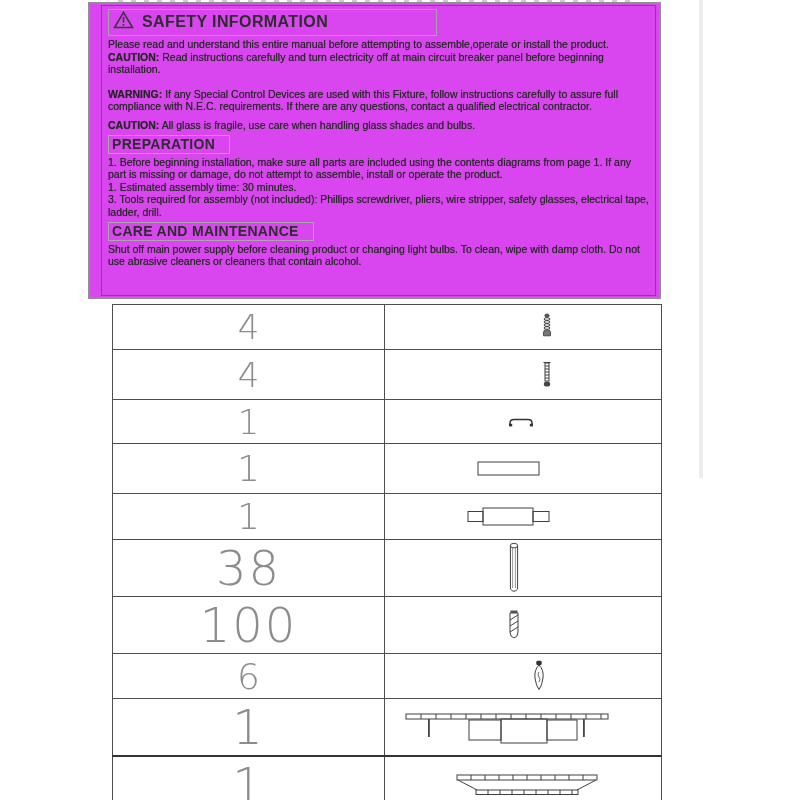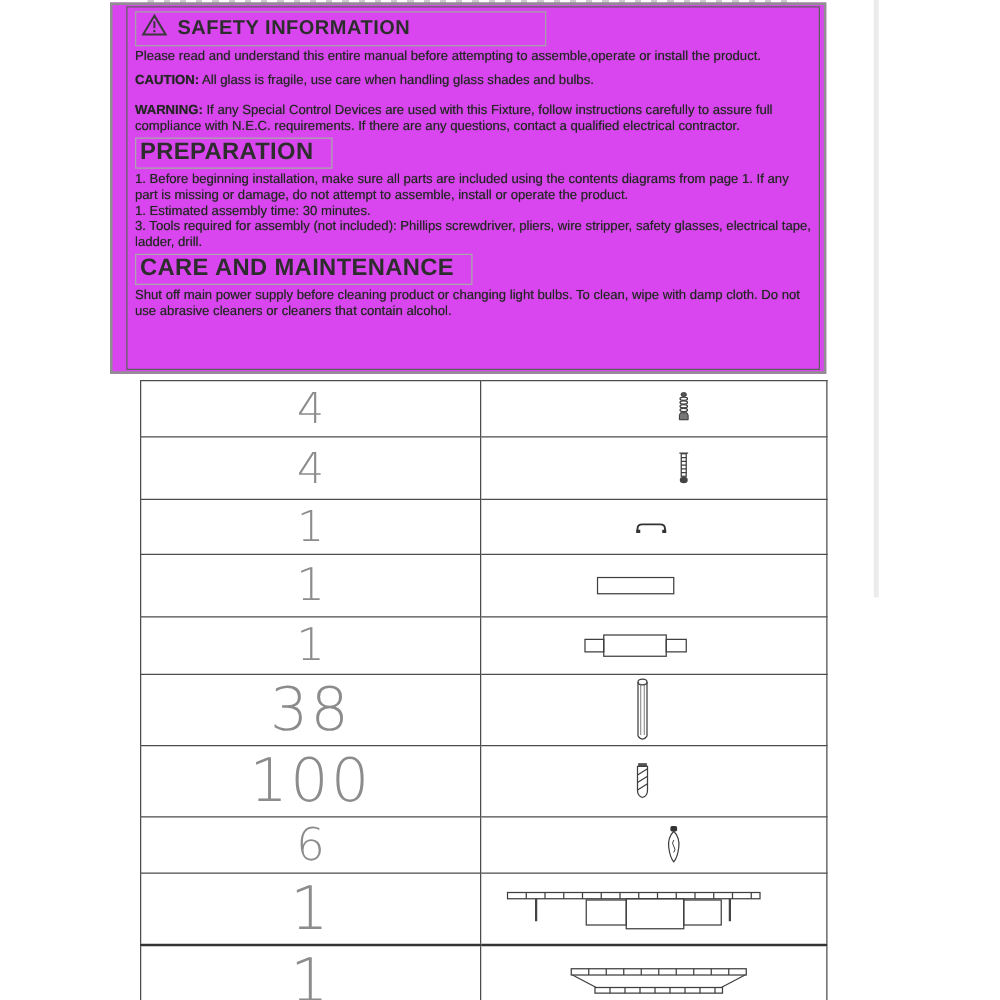--- a/index.html
+++ b/index.html
@@ -20,21 +20,21 @@
     border:1px solid #5f5f5f;padding:3px 6px;overflow:hidden;
     filter:blur(0.3px);}
   .title-lg{display:flex;align-items:center;gap:8px;font-size:16px;font-weight:bold;
     color:#2d2d2d;letter-spacing:.4px;border:1px solid #a3a3a3;width:fit-content;
     padding:1px 108px 2px 4px;margin:0 0 2px 0;}
   .body{font-size:10.5px;line-height:12.6px;color:#242424;margin:0;
     text-shadow:0 0 0.7px rgba(60,60,60,.75);}
   .body b{font-weight:bold;}
   .g1{margin-top:12px;}
   .g2{margin-top:6px;}
-  .sec-title{font-size:19px;font-weight:bold;color:#2d2d2d;letter-spacing:.3px;
+  .sec-title{font-size:14px;font-weight:bold;color:#2d2d2d;letter-spacing:.3px;
     border:1px solid #a8a8a8;display:inline-block;padding:0 14px 1px 3px;margin:3px 0 2px 0;text-align:right;}
 
   
   table.parts{position:absolute;left:112px;top:304px;width:547px;
     border-collapse:collapse;table-layout:fixed;background:#fff;}
   table.parts td{border:1px solid #4c4c4c;vertical-align:middle;padding:0;}
   td.qty{width:271px;text-align:center;color:#8c8c8c;font-weight:200;
     font-family:"DejaVu Sans", sans-serif;padding-right:16px;}
   td.part{width:276px;text-align:center;}
   td.part svg{display:block;margin:0 auto;}
@@ -70,22 +70,23 @@
           <svg width="21" height="18" viewBox="0 0 21 18">
             <path d="M10.5 1.5 L19.5 16.5 L1.5 16.5 Z" fill="none" stroke="#3a3a3a" stroke-width="1.6"></path>
             <rect x="9.7" y="6" width="1.6" height="5.5" fill="#3a3a3a"></rect>
             <rect x="9.7" y="13" width="1.6" height="1.8" fill="#3a3a3a"></rect>
           </svg>
         </span>
         <span>SAFETY INFORMATION</span>
       </div>
 
       <p class="body"><b></b><span>Please read and understand this entire manual before attempting to assemble,operate or install the product.</span></p>
+      <p class="body"><b>CAUTION:</b><span> Read instructions carefully and turn electricity off at main circuit breaker panel before beginning installation.</span></p>
+      <p class="body g1"><b>WARNING:</b><span> If any Special Control Devices are used with this Fixture, follow instructions carefully to assure full compliance with N.E.C. requirements. If there are any questions, contact a qualified electrical contractor.</span></p>
       <p class="body g2"><b>CAUTION:</b><span> All glass is fragile, use care when handling glass shades and bulbs.</span></p>
-      <p class="body g1"><b>WARNING:</b><span> If any Special Control Devices are used with this Fixture, follow instructions carefully to assure full compliance with N.E.C. requirements. If there are any questions, contact a qualified electrical contractor.</span></p>
 
       <div><span class="sec-title">PREPARATION</span></div>
       <p class="body">1. Before beginning installation, make sure all parts are included using the contents diagrams from page 1. If any part is missing or damage, do not attempt to assemble, install or operate the product.</p>
       <p class="body">1. Estimated assembly time: 30 minutes.</p>
       <p class="body">3. Tools required for assembly (not included): Phillips screwdriver, pliers, wire stripper, safety glasses, electrical tape, ladder, drill.</p>
 
       <div><span class="sec-title">CARE AND MAINTENANCE</span></div>
       <p class="body">Shut off main power supply before cleaning product or changing light bulbs. To clean, wipe with damp cloth. Do not use abrasive cleaners or cleaners that contain alcohol.</p>
 
     </div>

